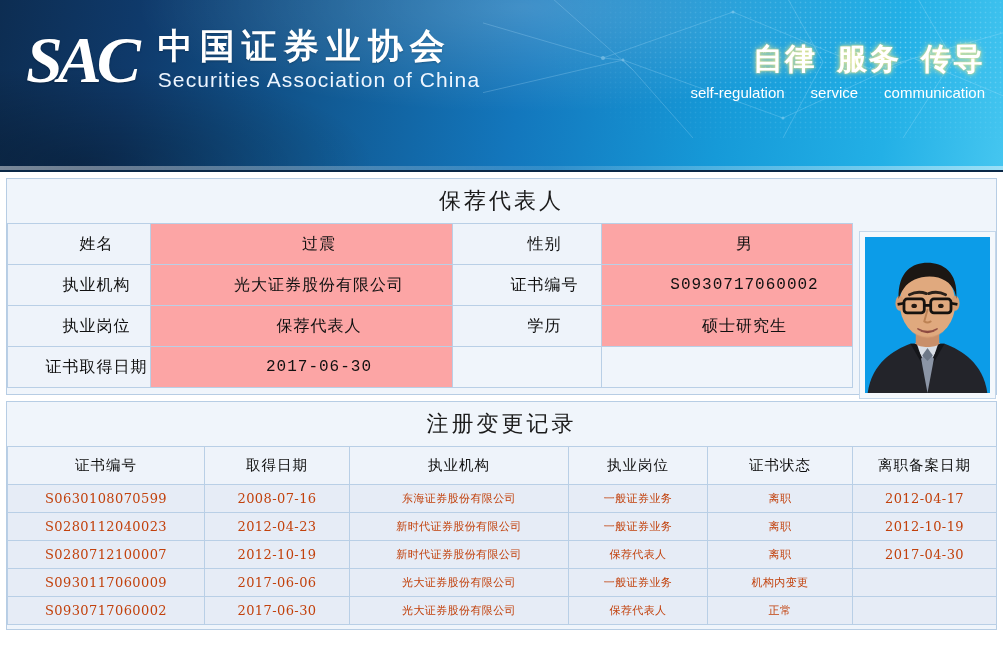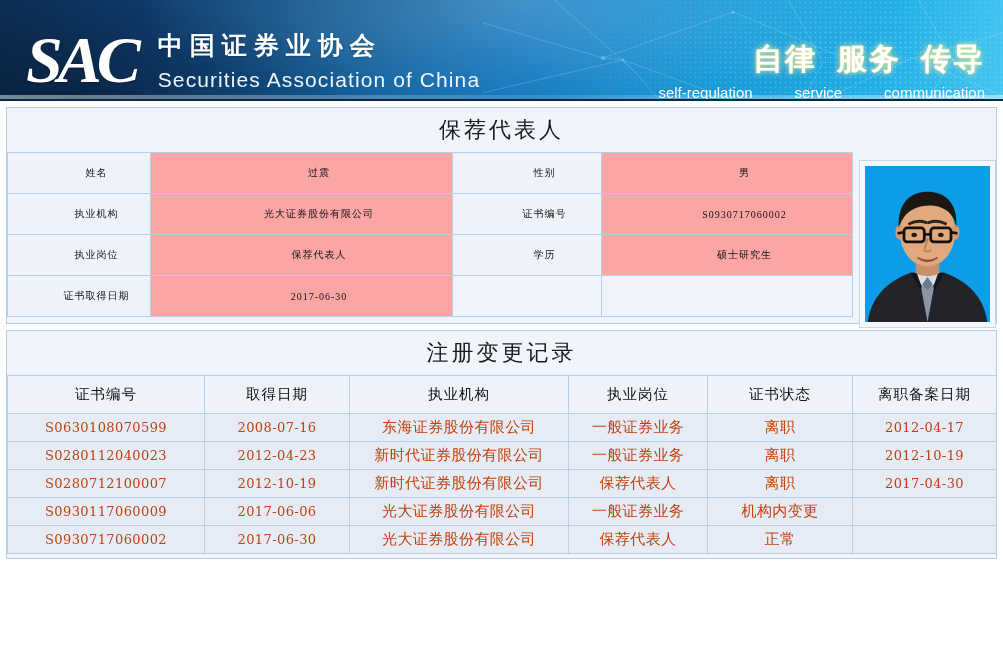--- a/index.html
+++ b/index.html
@@ -15,21 +15,21 @@
     position: relative;
     width: 1003px;
     height: 649px;
     background: #ffffff;
   }
 
   
   .banner {
     position: relative;
     width: 1003px;
-    height: 101px;
+    height: 172px;
     overflow: hidden;
     background: linear-gradient(100deg,
         #0d2d52 0%,
         #0f3a6b 14%,
         #115891 32%,
         #1377bd 52%,
         #169ad8 72%,
         #23b0e6 88%,
         #45c6f0 100%);
     border-bottom: 2px solid #0a2847;
@@ -85,21 +85,21 @@
     line-height: 66px;
     color: #ffffff;
     letter-spacing: -5px;
     text-shadow: 0 1px 2px rgba(0,0,0,0.25);
     user-select: none;
   }
   .sac-names { display: flex; flex-direction: column; }
   .sac-cn {
     font-family: "DejaVu Serif", serif;
     font-weight: bold;
-    font-size: 25px;
+    font-size: 35px;
     line-height: 40px;
     color: #ffffff;
     letter-spacing: 7px;
     text-shadow: 0 1px 2px rgba(0,0,0,0.22);
   }
   .sac-en {
     font-family: "Liberation Sans", sans-serif;
     font-size: 21px;
     line-height: 26px;
     color: #eef6ff;
@@ -121,21 +121,21 @@
     font-family: "DejaVu Serif", serif;
     font-weight: bold;
     font-size: 30px;
     line-height: 34px;
     color: #ffffff;
     letter-spacing: 2px;
     text-shadow: 0 0 6px rgba(255,240,150,0.95), 0 0 2px rgba(255,225,90,0.9);
   }
   .slogan-en {
     display: flex;
-    gap: 42px;
+    gap: 26px;
     justify-content: flex-end;
     margin-top: 8px;
     text-align: right;
   }
   .slogan-en span {
     font-family: "Liberation Sans", sans-serif;
     font-size: 15px;
     line-height: 18px;
     color: #ffffff;
   }
@@ -173,22 +173,22 @@
   }
   table.info {
     border-collapse: collapse;
     table-layout: fixed;
     width: 845px;
     margin: 0;
   }
   table.info td {
     border: 1px solid #b9cfe6;
     height: 41px;
-    font-family: Liberation Serif, serif;
-    font-size: 10px;
+    font-family: Liberation Mono, monospace;
+    font-size: 16px;
     color: #111111;
     text-align: center;
     vertical-align: middle;
     letter-spacing: 1px;
     padding-left: 36px;
   }
   td.lbl { background: #eef3fa; }
   td.val { background: #fca5a5; font-family: "DejaVu Serif", serif; font-size: 15px; letter-spacing: 0.5px; }
   td.blank { border: none; background: #f0f5fb; }
 
@@ -232,21 +232,21 @@
     background: #e6ecf6;
     height: 28px;
     font-family: "DejaVu Serif", serif;
     font-size: 13px;
     color: #c2410c;
     text-align: center;
     letter-spacing: 0.4px;
   }
   table.records td.cn {
     font-family: "DejaVu Sans", sans-serif;
-    font-size: 15px;
+    font-size: 11px;
   }
   .records-wrap { padding: 0 0 4px 0; }
 </style>
 </head>
 <body>
 
 <div id="page">
 
   <div class="banner">
     <div class="banner-sheen"></div>

